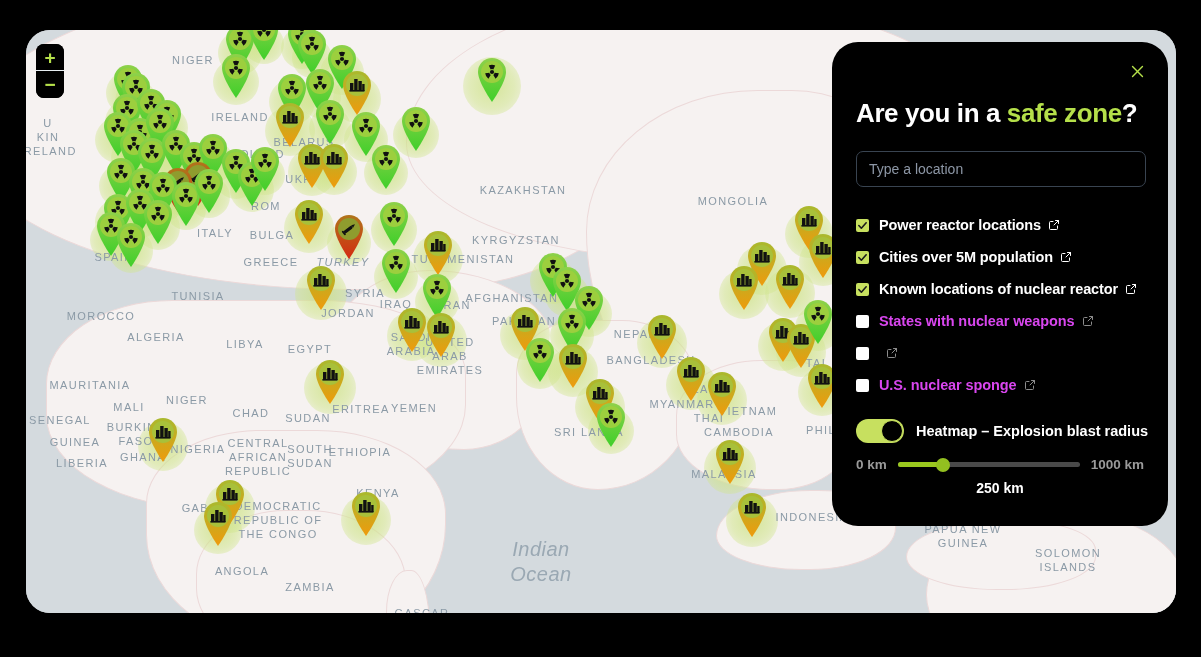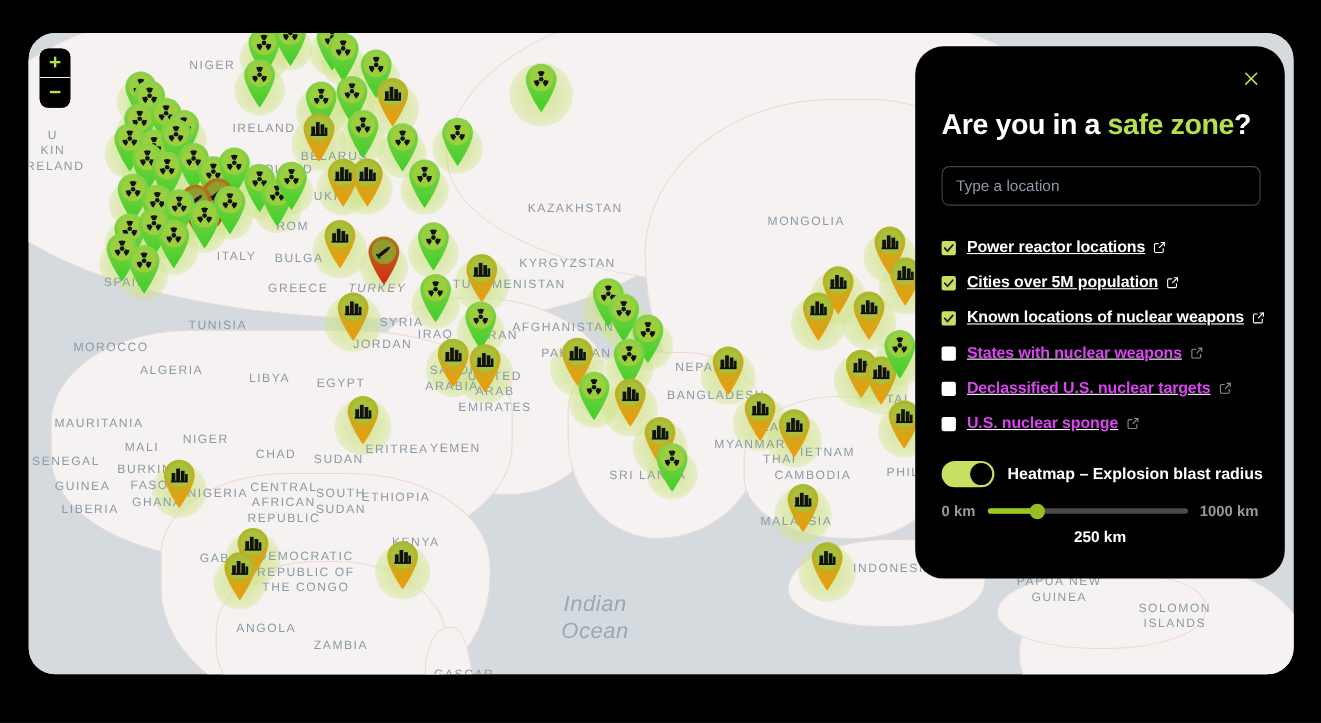--- a/index.html
+++ b/index.html
@@ -125,21 +125,21 @@
     border: 1px solid #394451;
     border-radius: 7px;
     color: #fff;
     font-family: "Liberation Sans", sans-serif;
     font-size: 14px;
     padding: 0 12px;
     outline: none;
   }
   #search-input::placeholder { color: #8d97a6; }
 
-  #layer-list { margin-top: 22px; text-decoration: underline; }
+  #layer-list { margin-top: 22px; }
   .layer-row {
     display: flex;
     align-items: center;
     height: 32px;
     cursor: pointer;
   }
   .cb {
     width: 13px; height: 13px;
     border-radius: 2px;
     flex: 0 0 auto;
@@ -1958,21 +1958,21 @@
               <path d="M19 14v5a2 2 0 0 1-2 2H5a2 2 0 0 1-2-2V7a2 2 0 0 1 2-2h5"></path>
             </svg>
           </span>
         </div>
         <div class="layer-row on">
           <span class="cb on">
             <svg viewBox="0 0 24 24" fill="none" stroke="#1b1b1b" stroke-width="3.5" stroke-linecap="round" stroke-linejoin="round">
               <polyline points="4,12 9.5,18 20,6"></polyline>
             </svg>
           </span>
-          <span class="layer-label">Known locations of nuclear weapons</span>
+          <span class="layer-label">Known locations of nuclear reactor</span>
           <span class="ext-icon">
             <svg viewBox="0 0 24 24" fill="none" stroke="currentColor" stroke-width="2" stroke-linecap="round" stroke-linejoin="round">
               <path d="M15 3h6v6"></path>
               <path d="M21 3l-9 9"></path>
               <path d="M19 14v5a2 2 0 0 1-2 2H5a2 2 0 0 1-2-2V7a2 2 0 0 1 2-2h5"></path>
             </svg>
           </span>
         </div>
         <div class="layer-row off">
           <span class="cb off"></span>
@@ -1980,21 +1980,20 @@
           <span class="ext-icon">
             <svg viewBox="0 0 24 24" fill="none" stroke="currentColor" stroke-width="2" stroke-linecap="round" stroke-linejoin="round">
               <path d="M15 3h6v6"></path>
               <path d="M21 3l-9 9"></path>
               <path d="M19 14v5a2 2 0 0 1-2 2H5a2 2 0 0 1-2-2V7a2 2 0 0 1 2-2h5"></path>
             </svg>
           </span>
         </div>
         <div class="layer-row off">
           <span class="cb off"></span>
-          <span class="layer-label">Declassified U.S. nuclear targets</span>
           <span class="ext-icon">
             <svg viewBox="0 0 24 24" fill="none" stroke="currentColor" stroke-width="2" stroke-linecap="round" stroke-linejoin="round">
               <path d="M15 3h6v6"></path>
               <path d="M21 3l-9 9"></path>
               <path d="M19 14v5a2 2 0 0 1-2 2H5a2 2 0 0 1-2-2V7a2 2 0 0 1 2-2h5"></path>
             </svg>
           </span>
         </div>
         <div class="layer-row off">
           <span class="cb off"></span>

